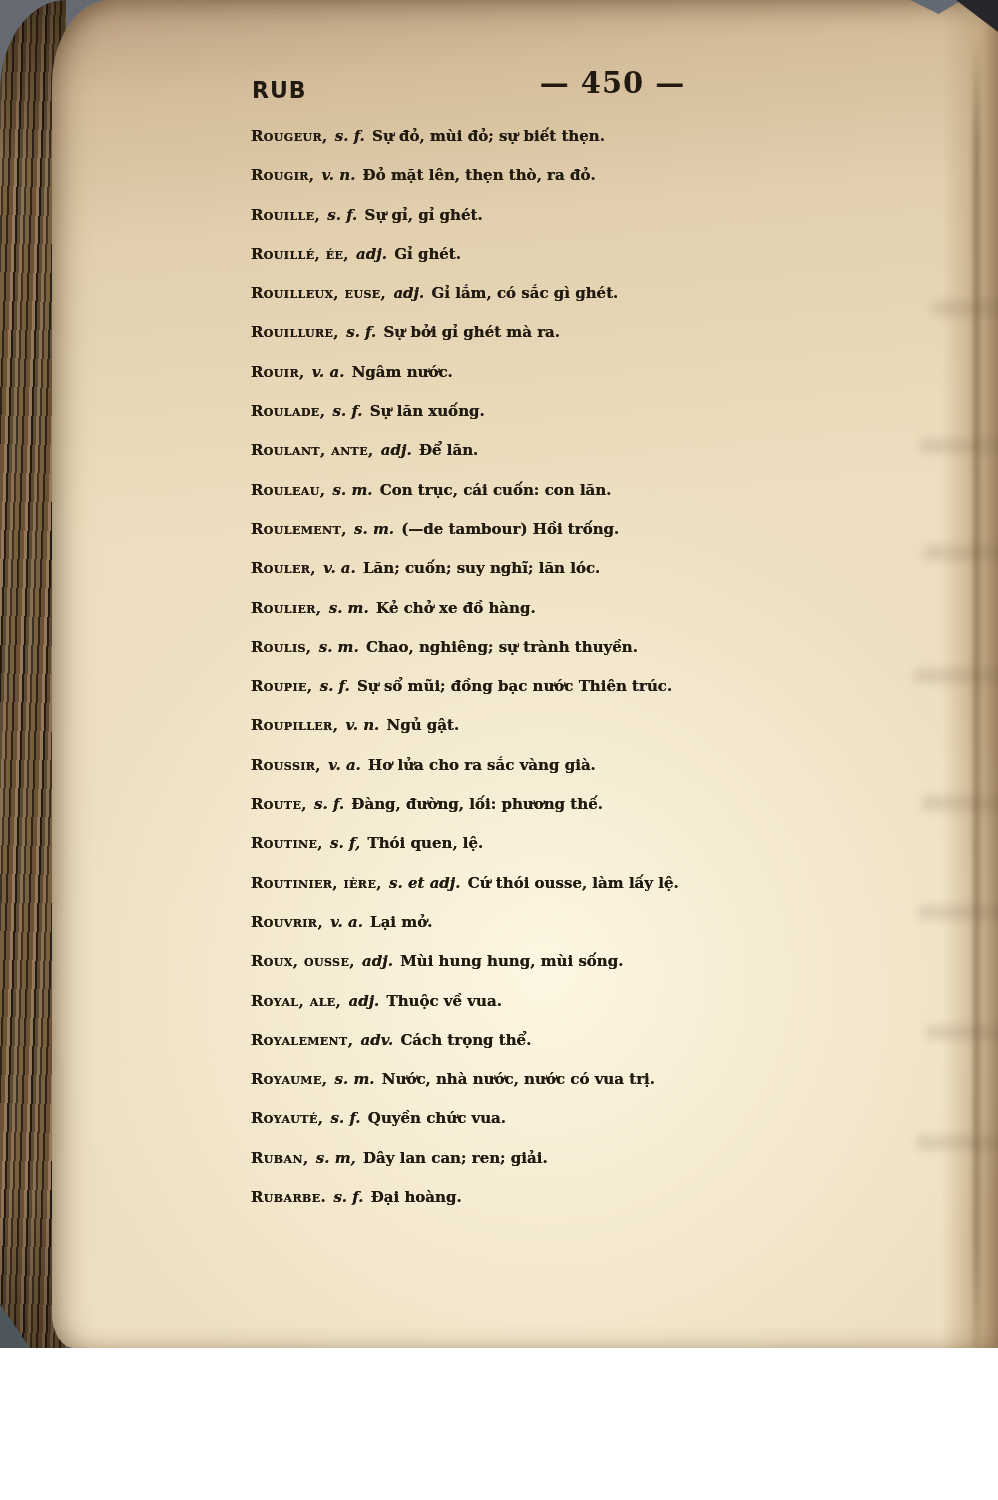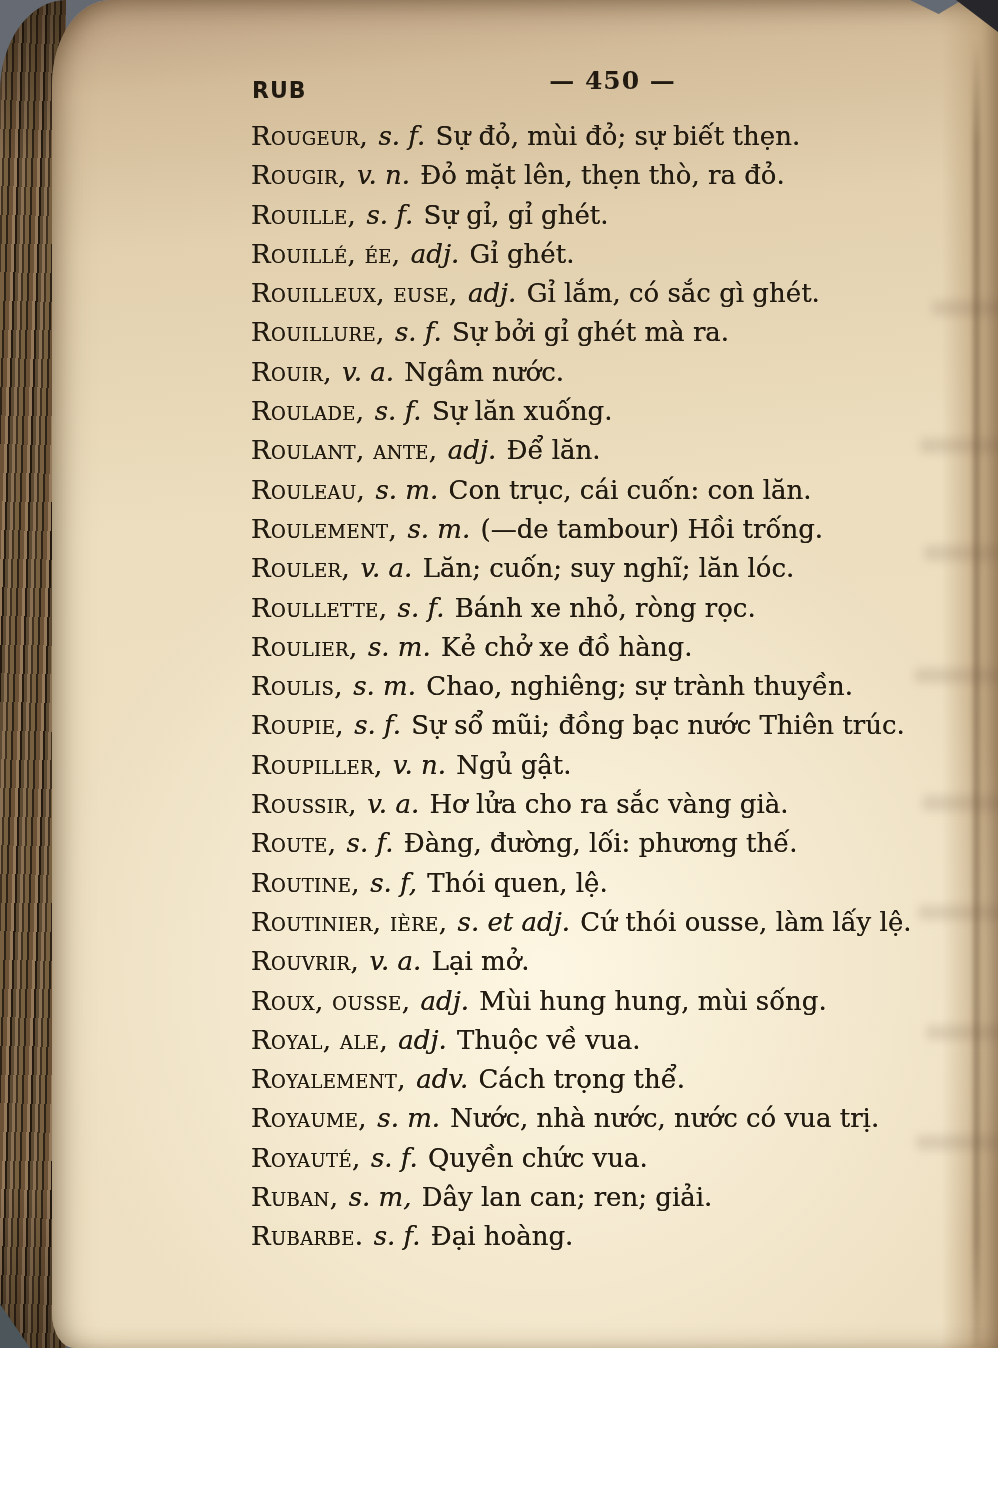--- a/index.html
+++ b/index.html
@@ -54,24 +54,24 @@
   .g5{left:870px;top:795px;width:84px;height:16px;}
   .g6{left:866px;top:905px;width:88px;height:15px;}
   .g7{left:874px;top:1025px;width:78px;height:15px;}
   .g8{left:864px;top:1135px;width:86px;height:15px;}
 
   
   .guide-word{position:absolute;left:252px;top:78px;font-size:22px;font-weight:bold;
     font-family:"DejaVu Sans","Liberation Sans",sans-serif;letter-spacing:1px;
     color:var(--ink);transform:scaleY(1.05);}
   .page-number{position:absolute;left:505px;top:66px;width:215px;text-align:center;
-    font-size:25px;font-weight:bold;color:var(--ink);letter-spacing:1px;}
+    font-size:29px;font-weight:bold;color:var(--ink);letter-spacing:1px;}
 
   .entries{position:absolute;left:251px;top:117px;color:var(--ink);
-    font-size:26px;font-weight:normal;}
+    font-size:15px;font-weight:bold;}
   .entry{height:39.3px;line-height:39.3px;white-space:nowrap;
     text-shadow:0 0 .5px rgba(33,26,16,.85);}
   .head{font-variant:small-caps;letter-spacing:.4px;}
   .pos{font-style:italic;margin:0 2px;}
 </style>
 </head>
 <body>
 
 <div id="stage">
   <div class="edge-stack"></div>
@@ -97,21 +97,20 @@
       <div class="entry"><span class="head">Rouille,</span> <span class="pos">s. f.</span> <span class="def">Sự gỉ, gỉ ghét.</span></div>
       <div class="entry"><span class="head">Rouillé, ée,</span> <span class="pos">adj.</span> <span class="def">Gỉ ghét.</span></div>
       <div class="entry"><span class="head">Rouilleux, euse,</span> <span class="pos">adj.</span> <span class="def">Gỉ lắm, có sắc gì ghét.</span></div>
       <div class="entry"><span class="head">Rouillure,</span> <span class="pos">s. f.</span> <span class="def">Sự bởi gỉ ghét mà ra.</span></div>
       <div class="entry"><span class="head">Rouir,</span> <span class="pos">v. a.</span> <span class="def">Ngâm nước.</span></div>
       <div class="entry"><span class="head">Roulade,</span> <span class="pos">s. f.</span> <span class="def">Sự lăn xuống.</span></div>
       <div class="entry"><span class="head">Roulant, ante,</span> <span class="pos">adj.</span> <span class="def">Để lăn.</span></div>
       <div class="entry"><span class="head">Rouleau,</span> <span class="pos">s. m.</span> <span class="def">Con trục, cái cuốn: con lăn.</span></div>
       <div class="entry"><span class="head">Roulement,</span> <span class="pos">s. m.</span> <span class="def">(—de tambour) Hồi trống.</span></div>
       <div class="entry"><span class="head">Rouler,</span> <span class="pos">v. a.</span> <span class="def">Lăn; cuốn; suy nghĩ; lăn lóc.</span></div>
-      <div class="entry"><span class="head">Roullette,</span> <span class="pos">s. f.</span> <span class="def">Bánh xe nhỏ, ròng rọc.</span></div>
       <div class="entry"><span class="head">Roulier,</span> <span class="pos">s. m.</span> <span class="def">Kẻ chở xe đồ hàng.</span></div>
       <div class="entry"><span class="head">Roulis,</span> <span class="pos">s. m.</span> <span class="def">Chao, nghiêng; sự trành thuyền.</span></div>
       <div class="entry"><span class="head">Roupie,</span> <span class="pos">s. f.</span> <span class="def">Sự sổ mũi; đồng bạc nước Thiên trúc.</span></div>
       <div class="entry"><span class="head">Roupiller,</span> <span class="pos">v. n.</span> <span class="def">Ngủ gật.</span></div>
       <div class="entry"><span class="head">Roussir,</span> <span class="pos">v. a.</span> <span class="def">Hơ lửa cho ra sắc vàng già.</span></div>
       <div class="entry"><span class="head">Route,</span> <span class="pos">s. f.</span> <span class="def">Đàng, đường, lối: phương thế.</span></div>
       <div class="entry"><span class="head">Routine,</span> <span class="pos">s. f,</span> <span class="def">Thói quen, lệ.</span></div>
       <div class="entry"><span class="head">Routinier, ière,</span> <span class="pos">s. et adj.</span> <span class="def">Cứ thói ousse, làm lấy lệ.</span></div>
       <div class="entry"><span class="head">Rouvrir,</span> <span class="pos">v. a.</span> <span class="def">Lại mở.</span></div>
       <div class="entry"><span class="head">Roux, ousse,</span> <span class="pos">adj.</span> <span class="def">Mùi hung hung, mùi sống.</span></div>

